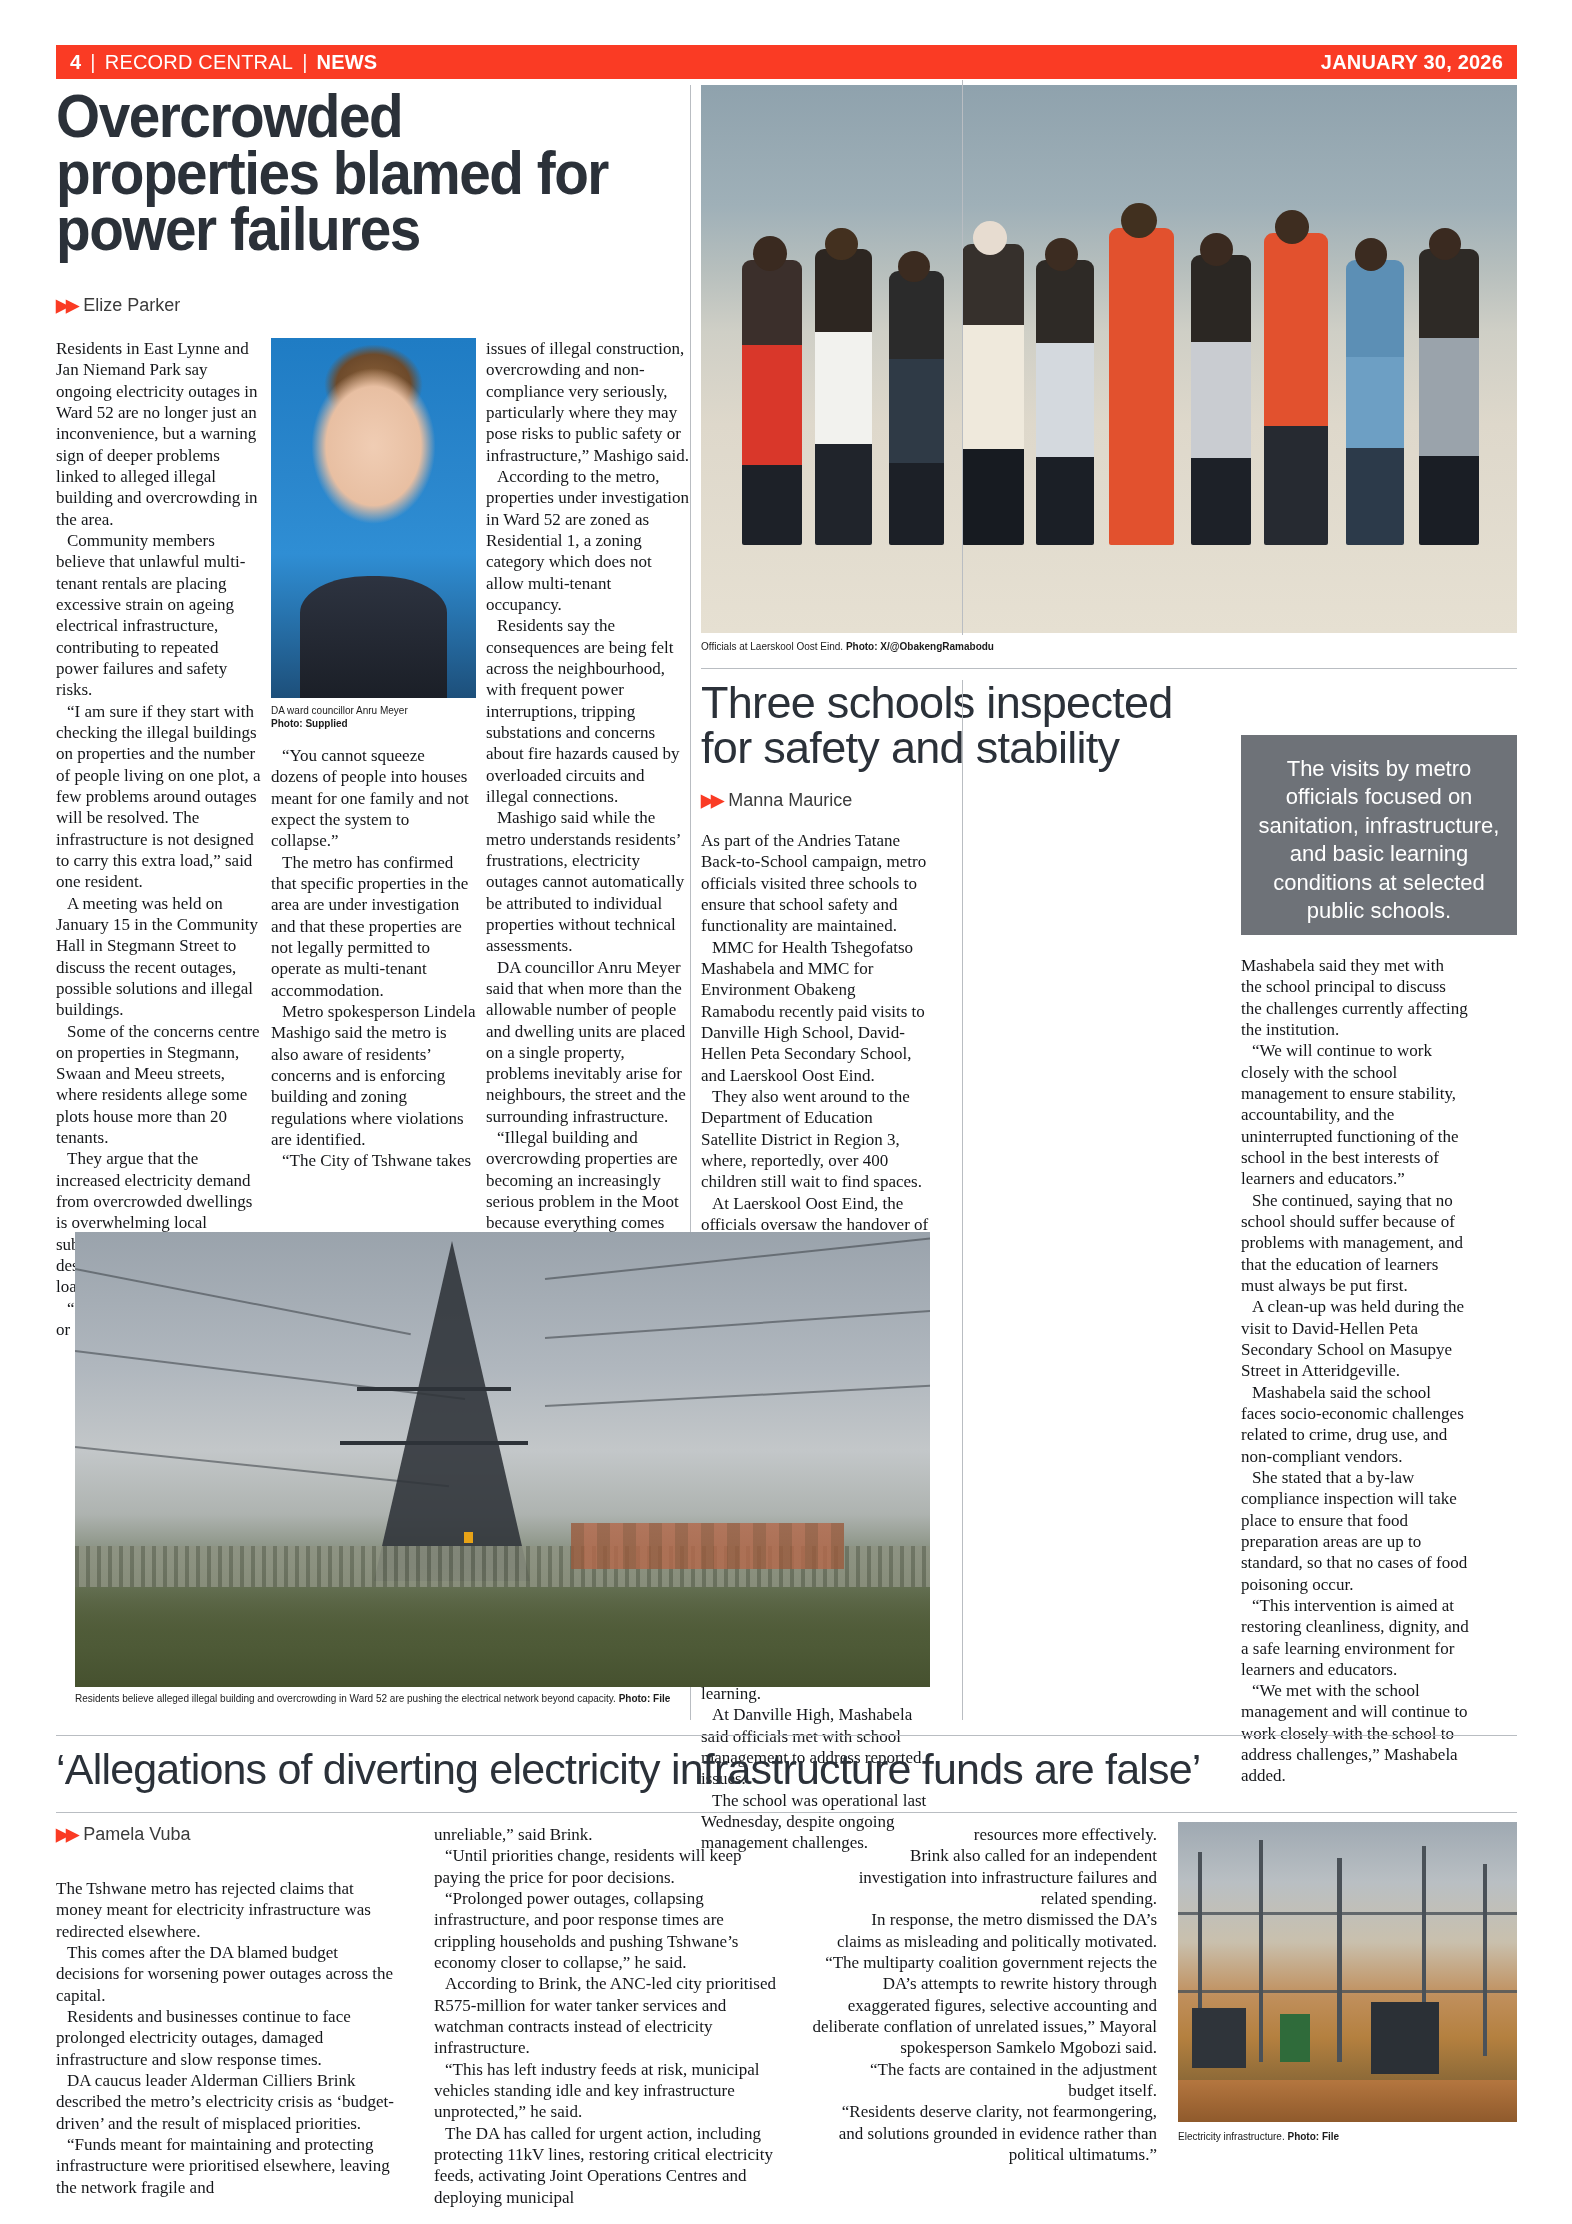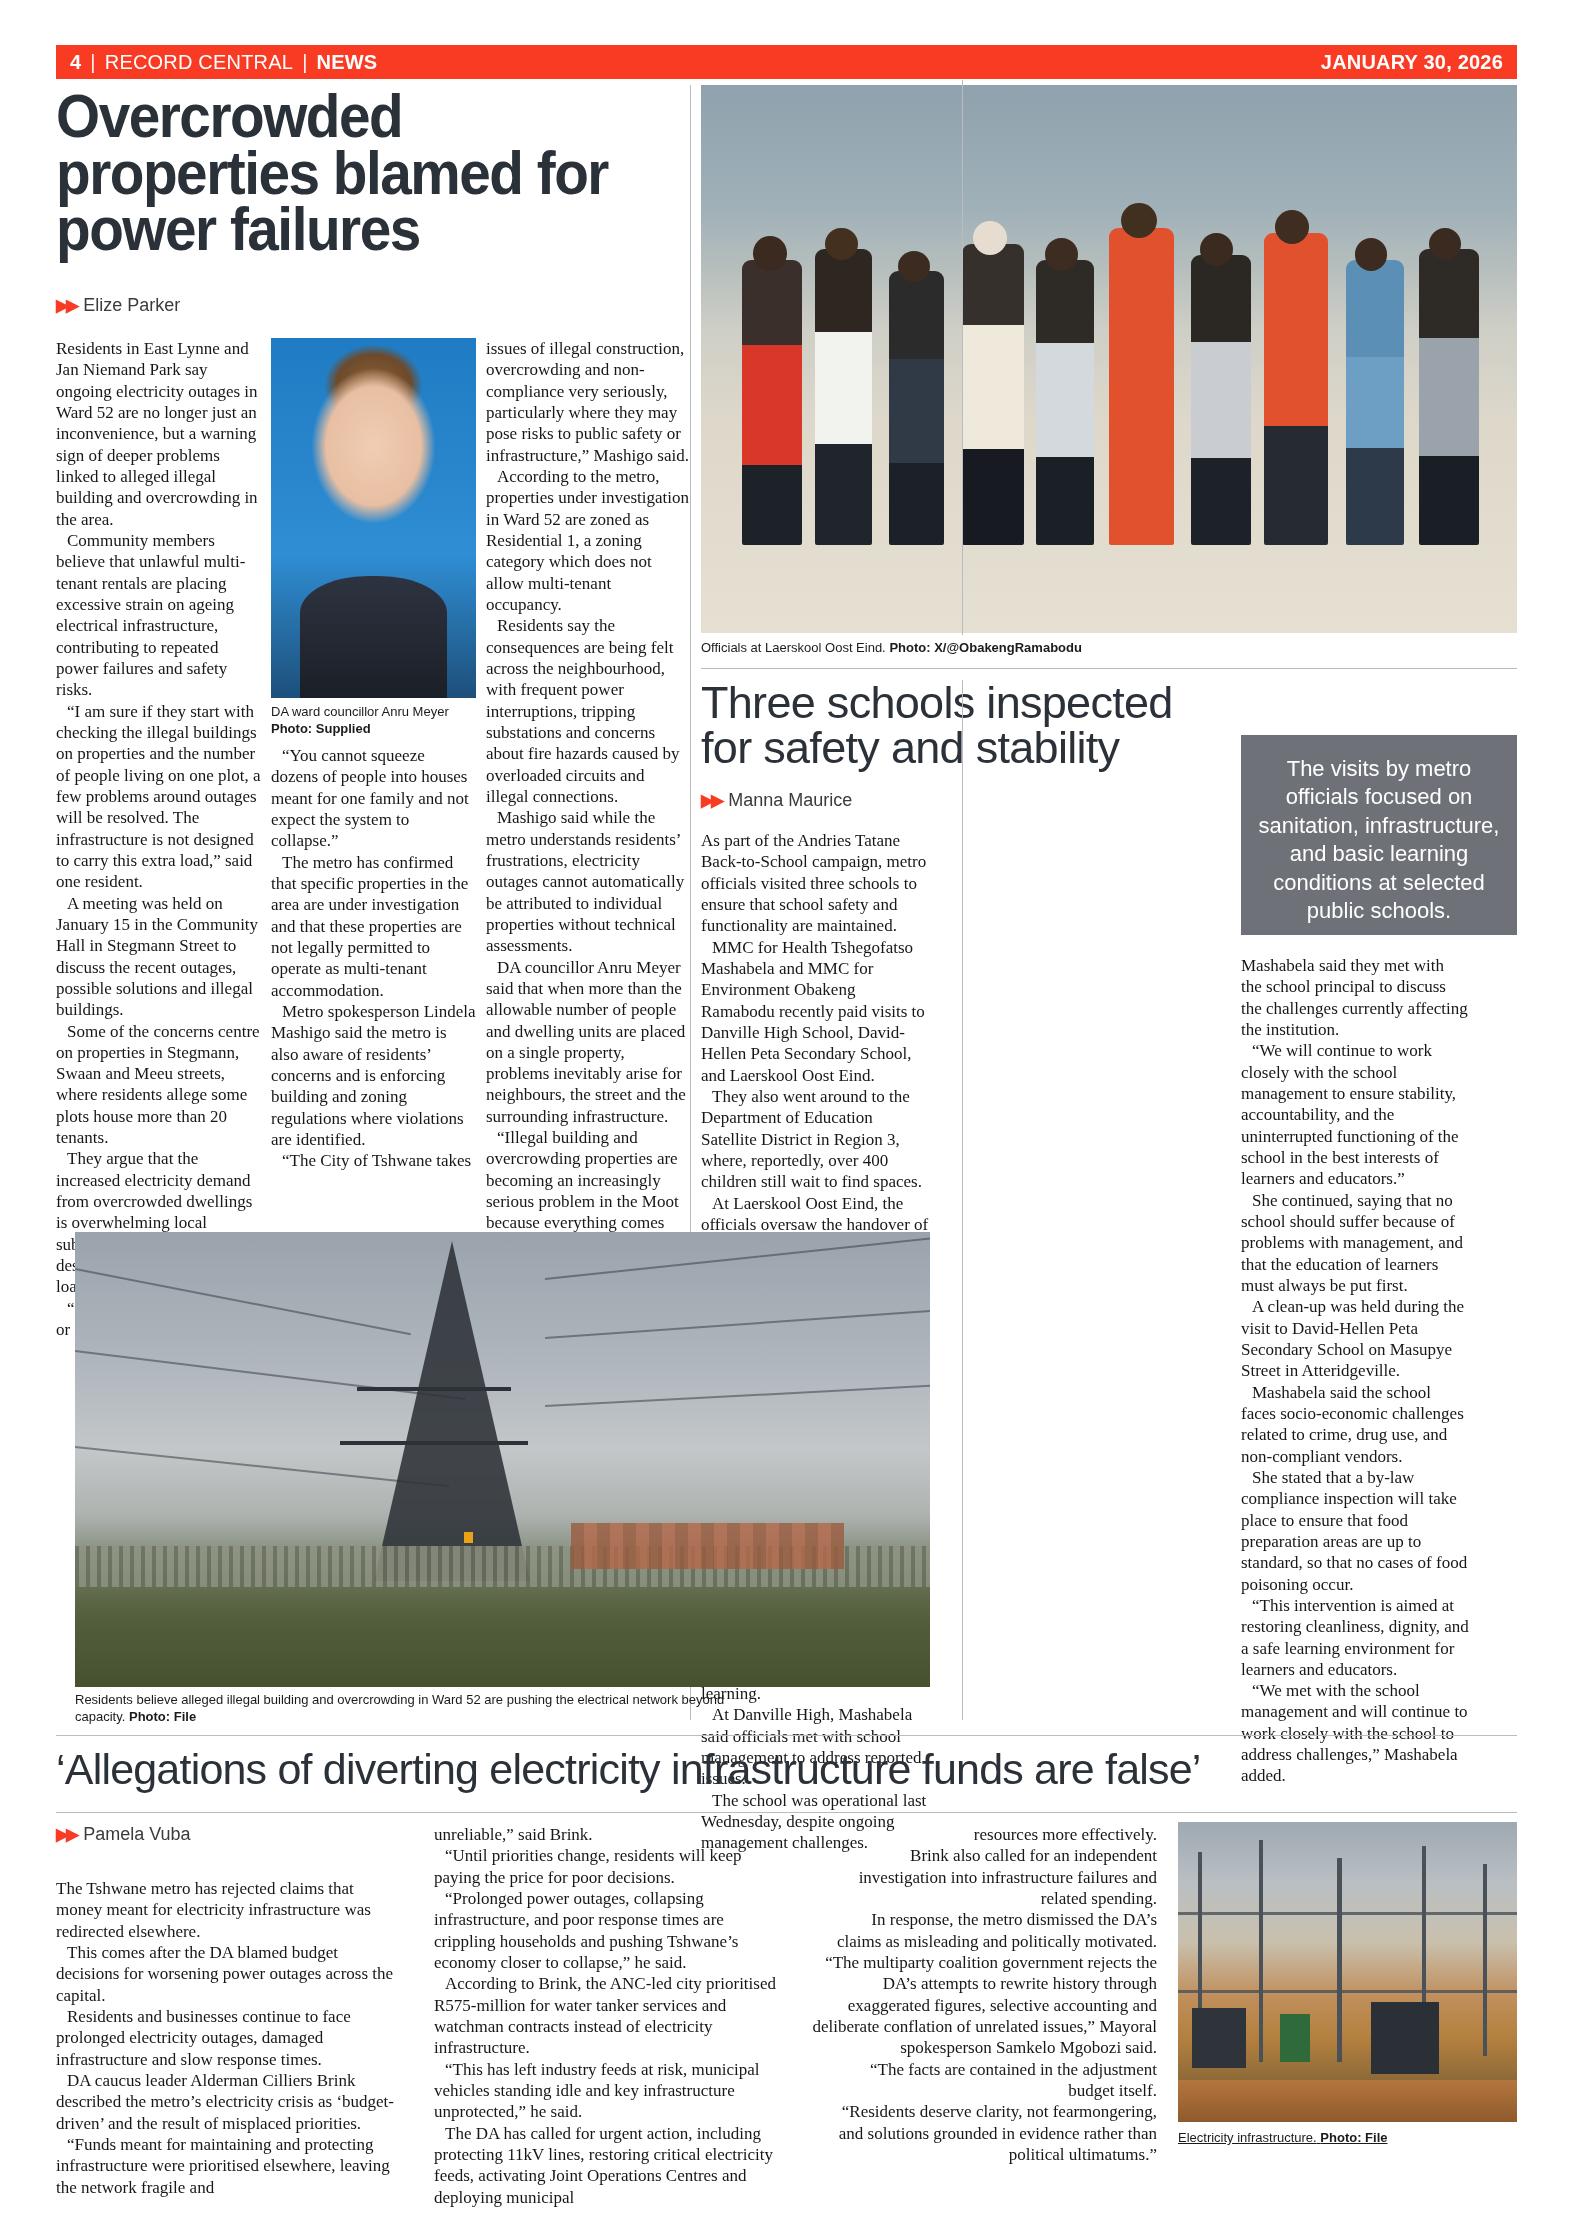--- a/index.html
+++ b/index.html
@@ -44,21 +44,21 @@
   
   .col { position: absolute; font-size: 17px; line-height: 1.255; color: #15171a;
          text-align: left; }
   .col p { text-indent: 11px; }
   .col p.noind { text-indent: 0; }
 
   
   .photo { position: absolute; overflow: hidden; background: #cfd6dc; }
   .cap {
     position: absolute; font-family: "Liberation Sans", sans-serif;
-    font-size: 13px; line-height: 1.3; color: #1b1b1b;
+    font-size: 10px; line-height: 1.3; color: #1b1b1b;
   }
   .cap b { font-weight: 700; }
 
   
   .pullquote {
     position: absolute; background: #6e7278; color: #ffffff;
     font-family: "Liberation Sans", sans-serif;
     font-size: 22px; line-height: 1.29; text-align: center;
     padding: 20px 16px;
   }
@@ -288,18 +288,18 @@
     <div style="position:absolute;left:47%;top:12%;width:5px;height:68%;background:#4a5158;"></div>
     <div style="position:absolute;left:72%;top:8%;width:4px;height:72%;background:#4a5158;"></div>
     <div style="position:absolute;left:90%;top:14%;width:4px;height:64%;background:#4a5158;"></div>
     <div style="position:absolute;left:0;top:30%;width:100%;height:3px;background:#4a5158;opacity:.8;"></div>
     <div style="position:absolute;left:0;top:56%;width:100%;height:3px;background:#4a5158;opacity:.8;"></div>
     <div style="position:absolute;left:4%;bottom:18%;width:16%;height:20%;background:#2f343a;"></div>
     <div style="position:absolute;left:57%;bottom:16%;width:20%;height:24%;background:#2b3036;"></div>
     <div style="position:absolute;left:30%;bottom:20%;width:9%;height:16%;background:#2f6b3a;"></div>
     <div style="position:absolute;left:0;bottom:0;width:100%;height:14%;background:linear-gradient(180deg,#b4763f,#8f5a2c);"></div>
   </div>
-  <div class="cap" style="left:1178px;top:2130px;width:339px;text-decoration:underline;">
+  <div class="cap" style="left:1178px;top:2130px;width:339px;">
     <span>Electricity infrastructure.</span>
     <b>Photo: File</b>
   </div>
 
 </div>
 
 </body></html>

